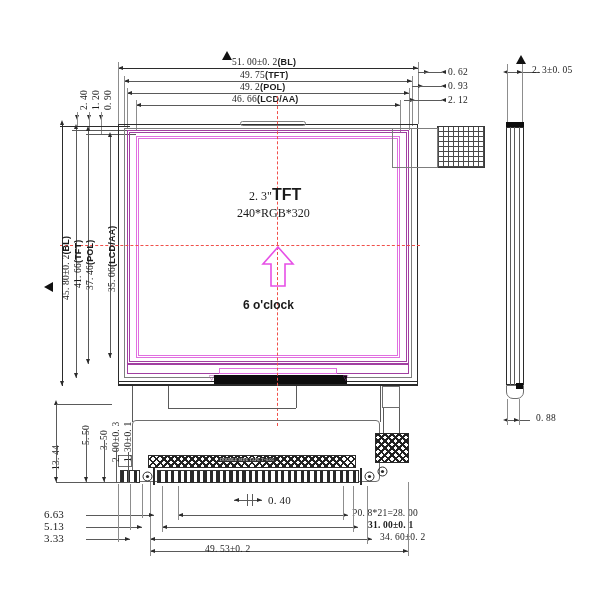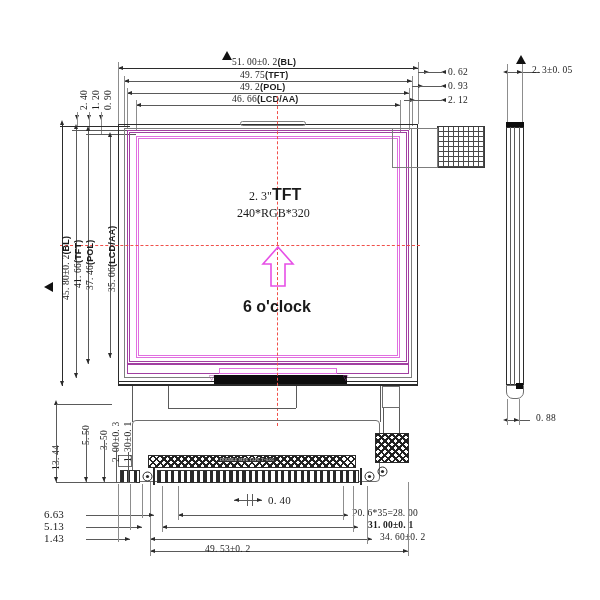--- a/index.html
+++ b/index.html
@@ -156,21 +156,21 @@
   <div class="cl-h" style="left:60px;top:245px;width:360px;"></div>
 
   <div class="ctr" style="position:absolute;left:249px;top:186px;">
     <span>2. 3"</span><span class="ctr-b">TFT</span>
   </div>
   <div class="ctr" style="position:absolute;left:237px;top:206px;">240*RGB*320</div>
 
   <svg style="position:absolute;left:260px;top:245px;" width="36" height="44">
     <polygon points="18,2 33,19 25,19 25,41 11,41 11,19 3,19" fill="none" stroke="#e64fe6" stroke-width="1.6"></polygon>
   </svg>
-  <div class="ctr-b" style="position:absolute;left:243px;top:298px;font-size:16px;">6  o'clock</div>
+  <div class="ctr-b" style="position:absolute;left:243px;top:298px;font-size:12px;">6  o'clock</div>
 
   <div class="t" style="left:448px;top:68px;">0. 62</div>
   <div class="t" style="left:448px;top:82px;">0. 93</div>
   <div class="t" style="left:448px;top:96px;">2. 12</div>
   <div class="ah ah-l" style="left:441px;top:70px;"></div>
   <div class="ah ah-l" style="left:441px;top:84px;"></div>
   <div class="ah ah-l" style="left:441px;top:98px;"></div>
   <div class="ah ah-r" style="left:424px;top:70px;"></div>
   <div class="ah ah-r" style="left:418px;top:84px;"></div>
   <div class="ah ah-r" style="left:410px;top:98px;"></div>
@@ -268,21 +268,21 @@
   <div class="ln hl thin" style="left:234px;top:500px;width:28px;"></div>
   <div class="ah ah-l" style="left:234px;top:497.5px;"></div>
   <div class="ah ah-r" style="left:257px;top:497.5px;"></div>
   <div class="ln vl thin" style="left:247px;top:494px;height:12px;"></div>
   <div class="ln vl thin" style="left:252px;top:494px;height:12px;"></div>
   <div class="t" style="left:268px;top:495px;font-size:11px;">0. 40</div>
 
   <div class="ln hl thin" style="left:178px;top:515px;width:170px;"></div>
   <div class="ah ah-l" style="left:178px;top:512.5px;"></div>
   <div class="ah ah-r" style="left:343px;top:512.5px;"></div>
-  <div class="t" style="left:352px;top:509px;">P0. 6*35=28. 00</div>
+  <div class="t" style="left:352px;top:509px;">P0. 8*21=28. 00</div>
 
   <div class="ln hl thin" style="left:162px;top:527px;width:196px;"></div>
   <div class="ah ah-l" style="left:162px;top:524.5px;"></div>
   <div class="ah ah-r" style="left:353px;top:524.5px;"></div>
   <div class="t" style="left:368px;top:521px;font-weight:bold;">31. 00±0. 1</div>
 
   <div class="ln hl thin" style="left:150px;top:539px;width:222px;"></div>
   <div class="ah ah-l" style="left:150px;top:536.5px;"></div>
   <div class="ah ah-r" style="left:367px;top:536.5px;"></div>
   <div class="t" style="left:380px;top:533px;">34. 60±0. 2</div>
@@ -295,21 +295,21 @@
   <div class="ln vl lt" style="left:150px;top:482px;height:74px;"></div>
   <div class="ln vl lt" style="left:162px;top:486px;height:46px;"></div>
   <div class="ln vl lt" style="left:178px;top:486px;height:34px;"></div>
   <div class="ln vl lt" style="left:343px;top:486px;height:34px;"></div>
   <div class="ln vl lt" style="left:353px;top:486px;height:46px;"></div>
   <div class="ln vl lt" style="left:367px;top:486px;height:58px;"></div>
   <div class="ln vl lt" style="left:408px;top:482px;height:74px;"></div>
 
   <div class="t" style="left:44px;top:509px;font-size:11px;">6.63</div>
   <div class="t" style="left:44px;top:521px;font-size:11px;">5.13</div>
-  <div class="t" style="left:44px;top:533px;font-size:11px;">1.43</div>
+  <div class="t" style="left:44px;top:533px;font-size:11px;">3.33</div>
   <div class="ln hl thin" style="left:86px;top:515px;width:68px;"></div>
   <div class="ln hl thin" style="left:86px;top:527px;width:56px;"></div>
   <div class="ln hl thin" style="left:86px;top:539px;width:44px;"></div>
   <div class="ah ah-r" style="left:149px;top:512.5px;"></div>
   <div class="ah ah-r" style="left:137px;top:524.5px;"></div>
   <div class="ah ah-r" style="left:125px;top:536.5px;"></div>
   <div class="ln vl lt" style="left:118px;top:484px;height:58px;"></div>
   <div class="ln vl lt" style="left:130px;top:484px;height:46px;"></div>
   <div class="ln vl lt" style="left:142px;top:484px;height:34px;"></div>
 

